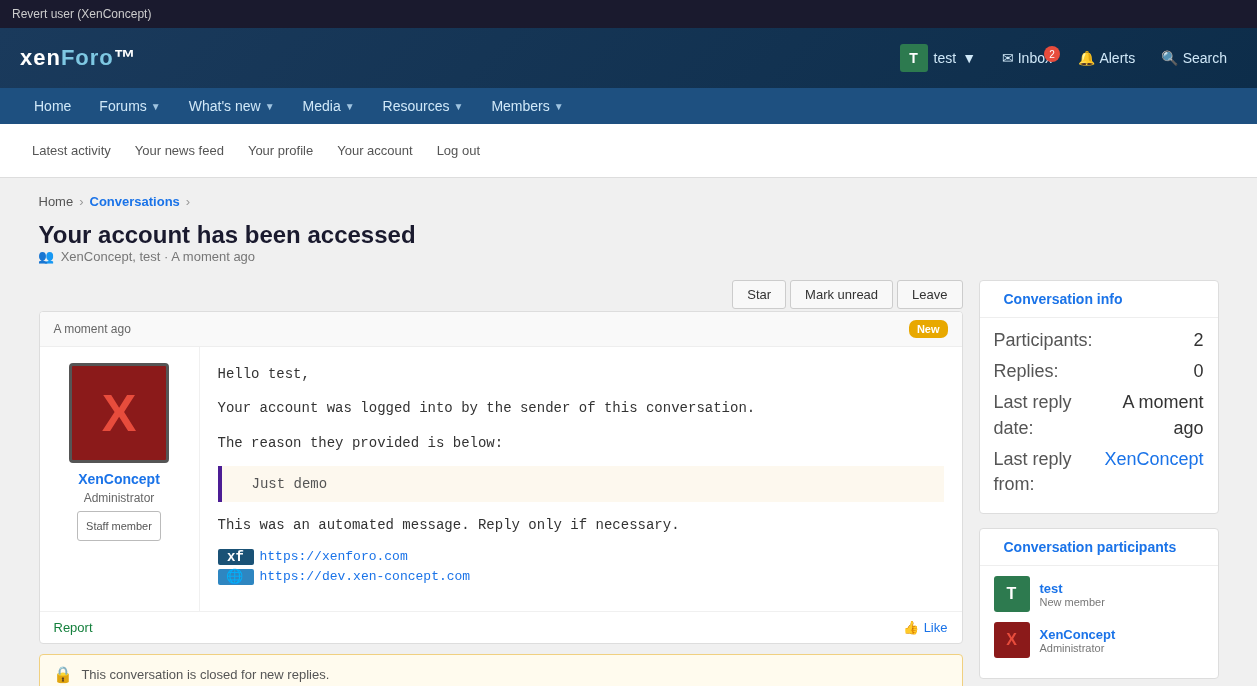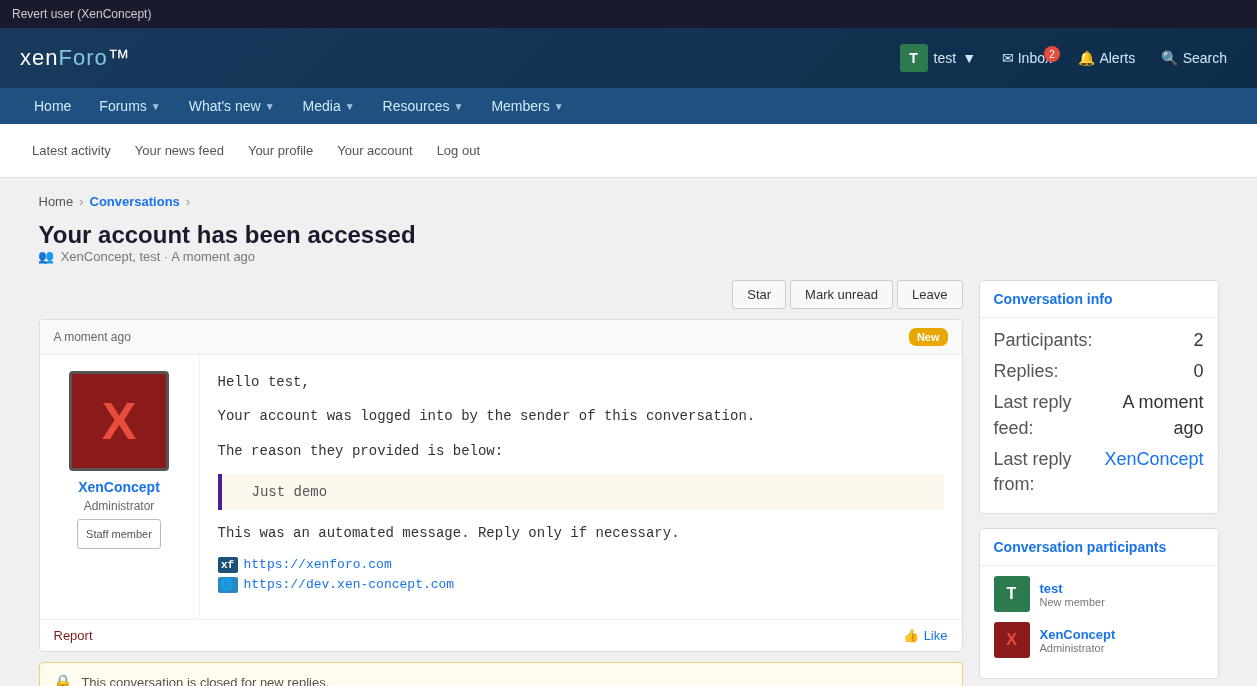--- a/index.html
+++ b/index.html
@@ -20,21 +20,21 @@
     .site-header {
       background: linear-gradient(135deg, #1a3a5c 0%, #0d2d4a 100%);
       padding: 10px 20px;
       display: flex;
       align-items: center;
       justify-content: space-between;
     }
     .logo {
       color: #fff;
       font-size: 22px;
-      font-weight: normal;
+      font-weight: bold;
       letter-spacing: 1px;
     }
     .logo span { color: #7ec8e3; }
 
     
     .main-nav {
       background: #1e5080;
       display: flex;
       align-items: center;
       justify-content: space-between;
@@ -155,21 +155,21 @@
       align-items: flex-start;
     }
     .main-column { flex: 1; }
     .sidebar-column { width: 240px; flex-shrink: 0; }
 
     
     .action-bar {
       display: flex;
       justify-content: flex-end;
       gap: 4px;
-      margin-bottom: 10px;
+      margin-bottom: 2px;
     }
     .btn {
       padding: 6px 14px;
       border: 1px solid #ccc;
       background: #f8f8f8;
       color: #333;
       border-radius: 3px;
       cursor: pointer;
       font-size: 13px;
     }
@@ -265,36 +265,36 @@
     .message-links a {
       color: #1a73e8;
       text-decoration: none;
       font-size: 13px;
       display: flex;
       align-items: center;
       gap: 6px;
       margin-bottom: 4px;
     }
     .link-icon {
-      width: 20px; height: 16px;
+      width: 36px; height: 16px;
       display: inline-flex; align-items: center; justify-content: center;
-      font-size: 11px;
+      font-size: 14px;
       border-radius: 2px;
     }
     .xf-icon { background: #1a5276; color: #fff; font-weight: bold; }
     .globe-icon { background: #2e86c1; color: #fff; }
     .message-footer {
       display: flex;
       justify-content: space-between;
       align-items: center;
       padding: 8px 14px;
       border-top: 1px solid #f0f0f0;
       font-size: 13px;
     }
-    .report-link { color: #7f1d1d; text-decoration: none; }
+    .report-link { color: #15803d; text-decoration: none; }
     .like-btn {
       color: #1a73e8;
       cursor: pointer;
       display: flex; align-items: center; gap: 4px;
       background: none; border: none; font-size: 13px;
     }
 
     
     .closed-notice {
       background: #fffbee;
@@ -315,21 +315,21 @@
       background: #fff;
       border: 1px solid #ddd;
       border-radius: 4px;
       margin-bottom: 14px;
       overflow: hidden;
     }
     .sidebar-box-title {
       color: #1a73e8;
       font-size: 14px;
       font-weight: bold;
-      padding: 10px 14px;
+      padding: 10px 24px;
       border-bottom: 1px solid #eee;
     }
     .sidebar-box-body {
       padding: 10px 14px;
     }
     .info-row {
       display: flex;
       justify-content: space-between;
       font-size: 18px;
       margin-bottom: 6px;
@@ -491,21 +491,21 @@
         <div class="sidebar-box-body">
           <div class="info-row">
             <span class="info-label">Participants:</span>
             <span class="info-value">2</span>
           </div>
           <div class="info-row">
             <span class="info-label">Replies:</span>
             <span class="info-value">0</span>
           </div>
           <div class="info-row">
-            <span class="info-label">Last reply feed:</span>
+            <span class="info-label">Last reply date:</span>
             <span class="info-value">A moment ago</span>
           </div>
           <div class="info-row">
             <span class="info-label">Last reply from:</span>
             <span class="info-value">
               <a href="#">XenConcept</a>
             </span>
           </div>
         </div>
       </div>

